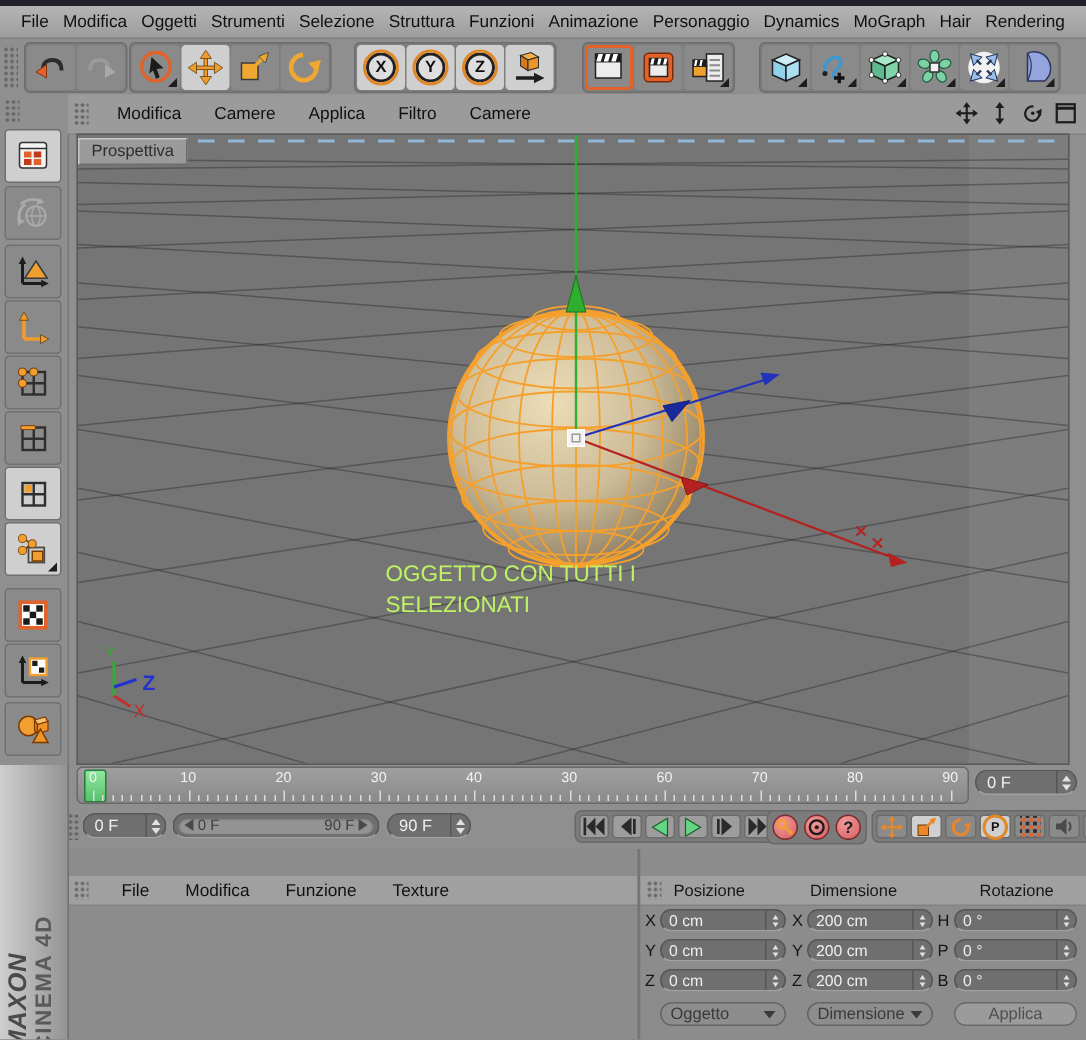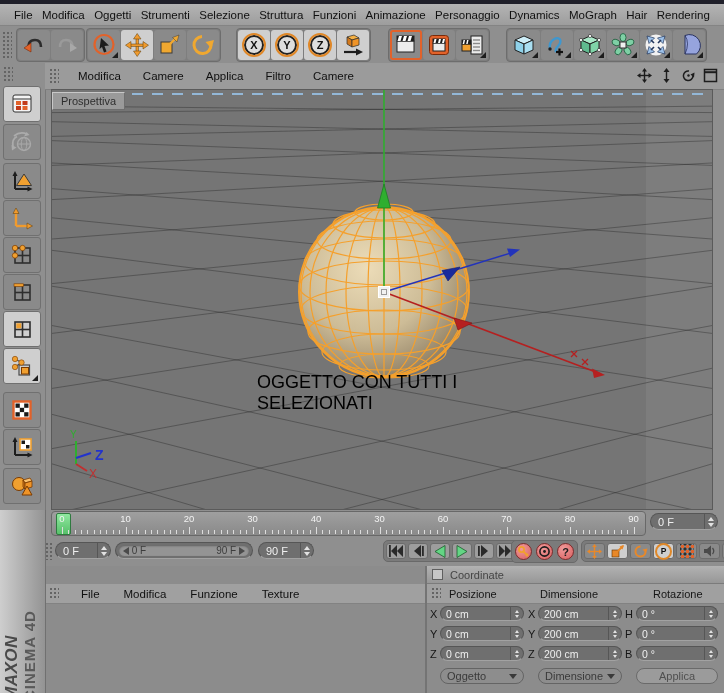--- a/index.html
+++ b/index.html
@@ -41,22 +41,22 @@
   #vpmenu-grip{width:10px;height:16px;margin:0 8px 0 4px;}
   #vpmenu .mi{font-size:11.5px;color:#101010;padding:0 11px;}
   #vpnav{position:absolute;right:6px;top:5px;display:flex;gap:7px;}
   .vnav{width:15px;height:15px;display:flex;align-items:center;justify-content:center;}
   
   #viewport{left:51px;top:89px;width:660px;height:419px;background:#757575;
     border:1px solid #5a5a5a;box-sizing:content-box;overflow:hidden;}
   #vp-chip{position:absolute;left:0;top:2px;padding:2px 8px;background:#9a9a9a;
     border:1px solid #c8c8c8;border-right-color:#6e6e6e;border-bottom-color:#6e6e6e;
     font-size:11px;color:#2e2e2e;z-index:3;}
-  #vp-annotation{position:absolute;left:205px;top:282px;z-index:3;font-size:18px;
-    color:#000000;line-height:21px;}
+  #vp-annotation{position:absolute;left:205px;top:282px;z-index:3;font-size:15px;
+    color:#bef264;line-height:21px;}
   
   #timeline{left:45px;top:510px;width:679px;height:26px;background:#8f8f8f;}
   #ruler{position:absolute;left:6px;top:1px;width:593px;height:23px;border:1px solid #686868;
     border-radius:4px;background:linear-gradient(#9f9f9f,#8a8a8a);overflow:hidden;}
   #playhead{position:absolute;left:4px;top:1px;width:13px;height:20px;border:1px solid #2f7a3f;
     border-radius:2px;background:linear-gradient(#8fe89f,#57c06a);}
   .tick{position:absolute;bottom:1px;width:1px;height:4px;background:#dcdcdc;}
   .tick.major{height:7px;}
   .tlabel{position:absolute;top:1px;transform:translateX(-50%);font-size:9.5px;color:#f2f2f2;}
   
@@ -850,24 +850,20 @@
     <span class="pgrip grip"></span>
     <span class="mi">File</span>
     <span class="mi">Modifica</span>
     <span class="mi">Funzione</span>
     <span class="mi">Texture</span>
   </div>
 </div>
 <div class="abs" id="panel-divider"></div>
 
 <div class="abs" id="panel-coordinates">
-  <div class="ptitle">
-    <span class="pcheck"></span>
-    <span>Coordinate</span>
-  </div>
   <div class="pmenu">
     <span class="pgrip grip"></span>
   </div>
   <span class="hdr" style="left:22px">Posizione</span>
   <span class="hdr" style="left:113px">Dimensione</span>
   <span class="hdr" style="left:226px">Rotazione</span>
 
   <span class="rowlab" style="left:3px;top:42px">X</span>
   <div class="field cfield" style="left:13px;top:40px">
       <span class="val">0 cm</span>

